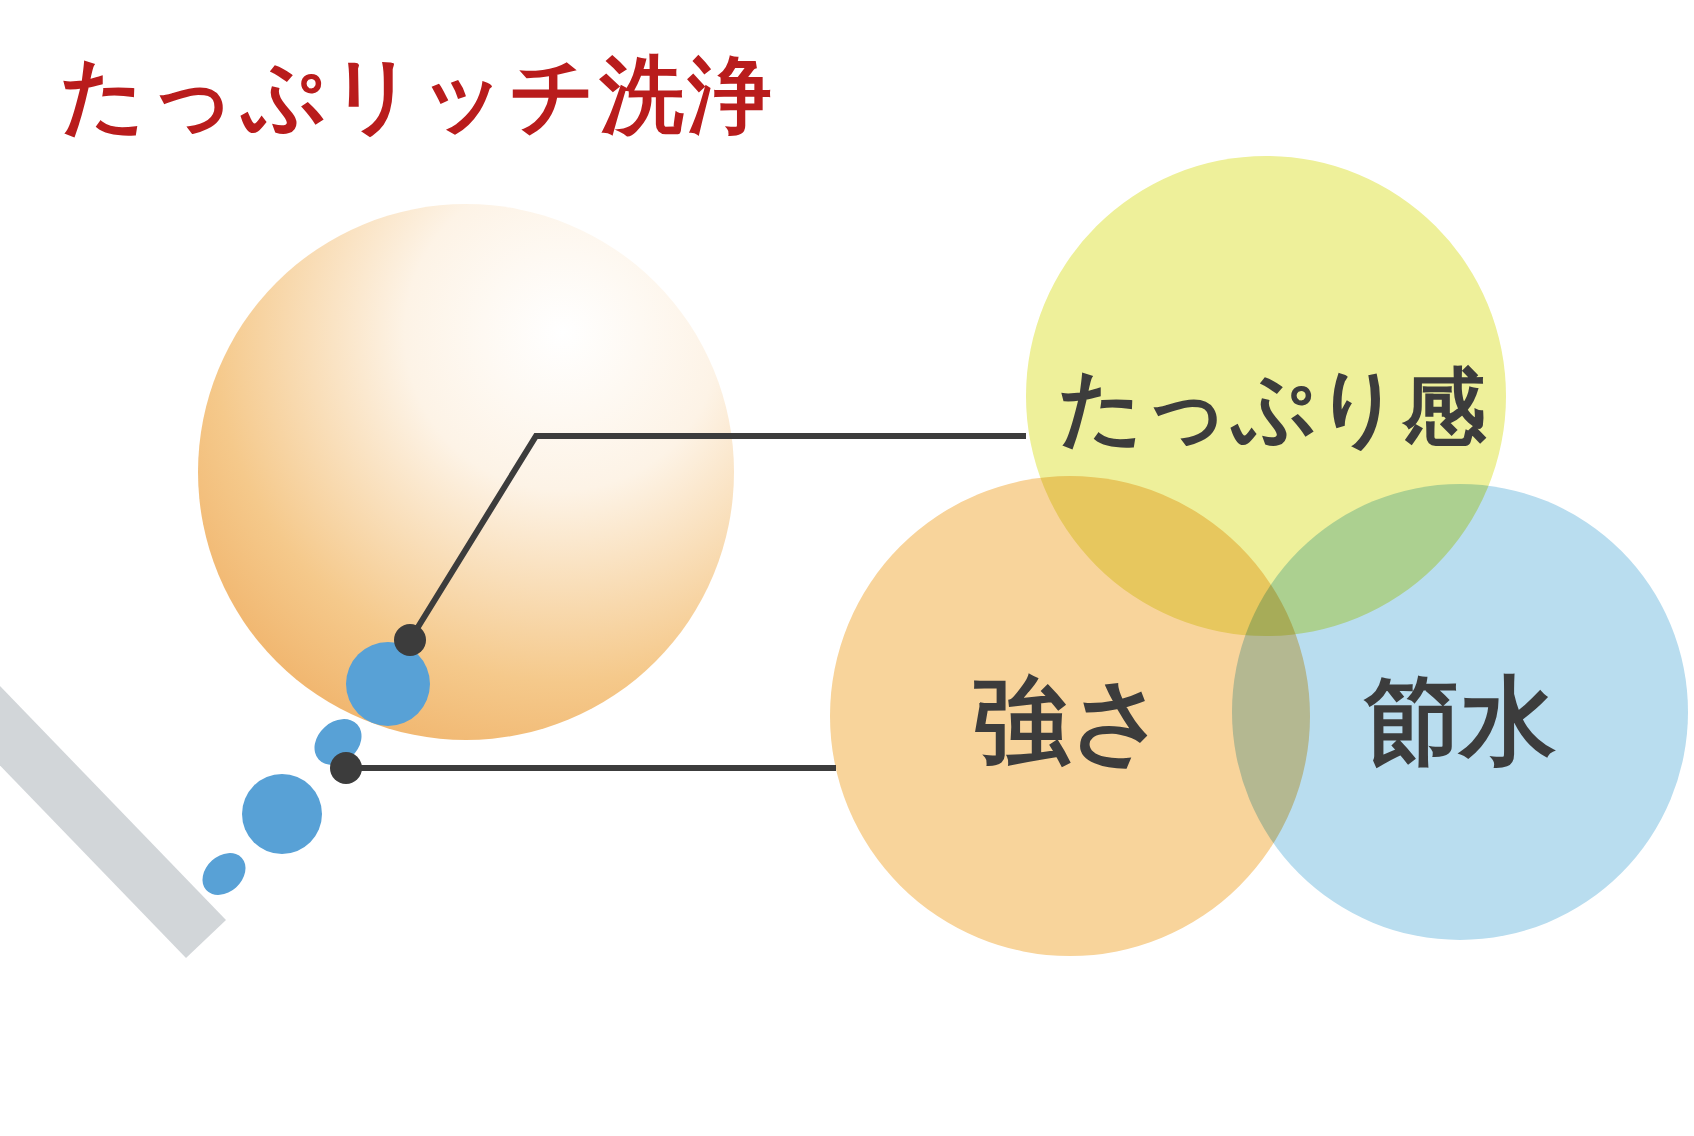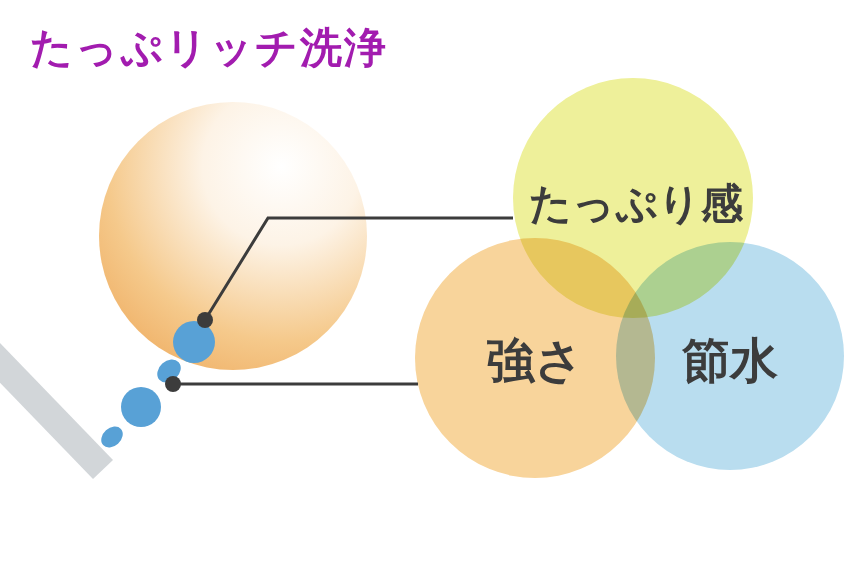--- a/index.html
+++ b/index.html
@@ -10,21 +10,21 @@
     overflow:hidden;
     font-family:"DejaVu Sans", sans-serif;
   }
   .title{
     position:absolute;
     left:30px;top:20px;
     margin:0;
     font-size:42px;
     font-weight:bold;
     letter-spacing:2px;
-    color:#a21caf;
+    color:#b91c1c;
   }
   svg.scene{position:absolute;left:0;top:0;}
   .venn-circle{mix-blend-mode:multiply;}
   .venn-label{
     font-family:"DejaVu Sans", sans-serif;
     font-weight:bold;
     fill:#3c3c3c;
     text-anchor:middle;
   }
   .label-lg{font-size:48px;}

